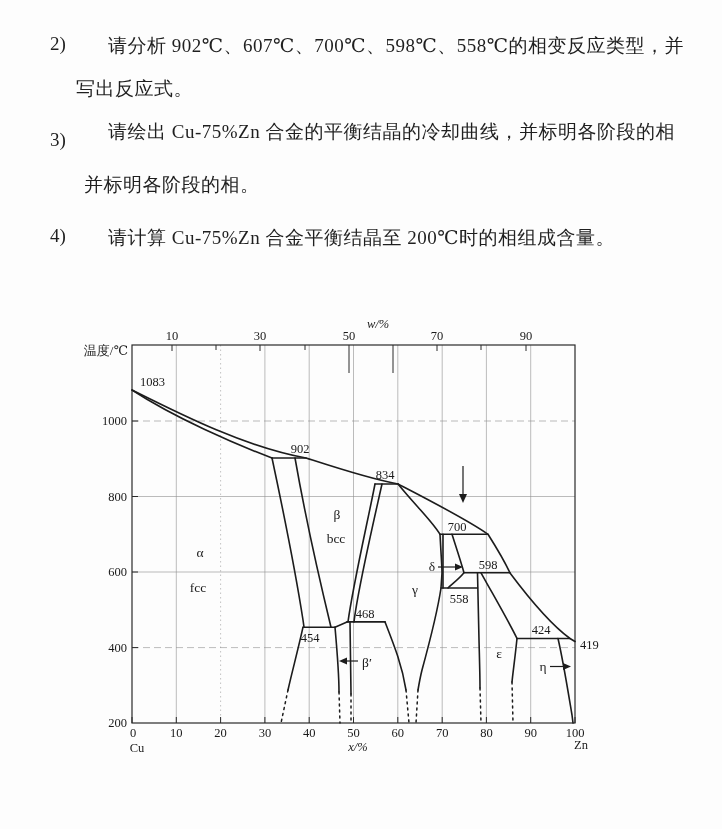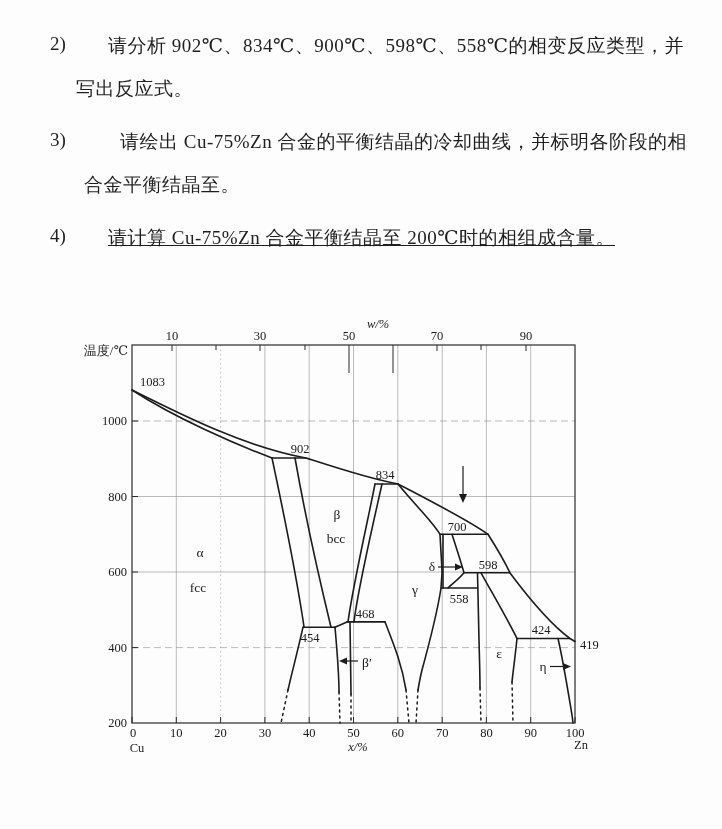--- a/index.html
+++ b/index.html
@@ -28,31 +28,31 @@
   .frame{stroke:#2a2a2a;stroke-width:1.2;fill:none;}
   .tick{stroke:#2a2a2a;stroke-width:1;fill:none;}
   .ann{stroke:#1c1c1c;stroke-width:1.2;fill:none;}
   .ann-head{fill:#1c1c1c;stroke:none;}
 </style>
 </head>
 <body>
 
 <div>
   <span class="qnum" style="left:50px;top:33px;">2)</span>
-  <span class="qline" style="left:108px;top:33px;">请分析 902℃、834℃、900℃、598℃、558℃的相变反应类型，并</span>
+  <span class="qline" style="left:108px;top:33px;">请分析 902℃、607℃、700℃、598℃、558℃的相变反应类型，并</span>
   <span class="qline" style="left:76px;top:76px;">写出反应式。</span>
 </div>
 <div>
   <span class="qnum" style="left:50px;top:129px;">3)</span>
-  <span class="qline" style="left:108px;top:129px;margin-left:12px;">请绘出 Cu-75%Zn 合金的平衡结晶的冷却曲线，并标明各阶段的相</span>
-  <span class="qline" style="left:84px;top:172px;">合金平衡结晶至。</span>
+  <span class="qline" style="left:108px;top:119px;">请绘出 Cu-75%Zn 合金的平衡结晶的冷却曲线，并标明各阶段的相</span>
+  <span class="qline" style="left:84px;top:172px;">并标明各阶段的相。</span>
 </div>
 <div>
   <span class="qnum" style="left:50px;top:225px;">4)</span>
-  <span class="qline" style="left:108px;top:225px;text-decoration:underline;">请计算 Cu-75%Zn 合金平衡结晶至 200℃时的相组成含量。</span>
+  <span class="qline" style="left:108px;top:225px;">请计算 Cu-75%Zn 合金平衡结晶至 200℃时的相组成含量。</span>
 </div>
 
 <svg style="position:absolute;left:0;top:0;" width="722" height="829" viewBox="0 0 722 829">
 
   <g>
     <line class="grid" x1="176.3" y1="345" x2="176.3" y2="723"></line>
     <line class="grid-dot" x1="220.6" y1="345" x2="220.6" y2="723"></line>
     <line class="grid" x1="264.9" y1="345" x2="264.9" y2="723"></line>
     <line class="grid" x1="309.2" y1="345" x2="309.2" y2="723"></line>
     <line class="grid" x1="353.5" y1="345" x2="353.5" y2="723"></line>

